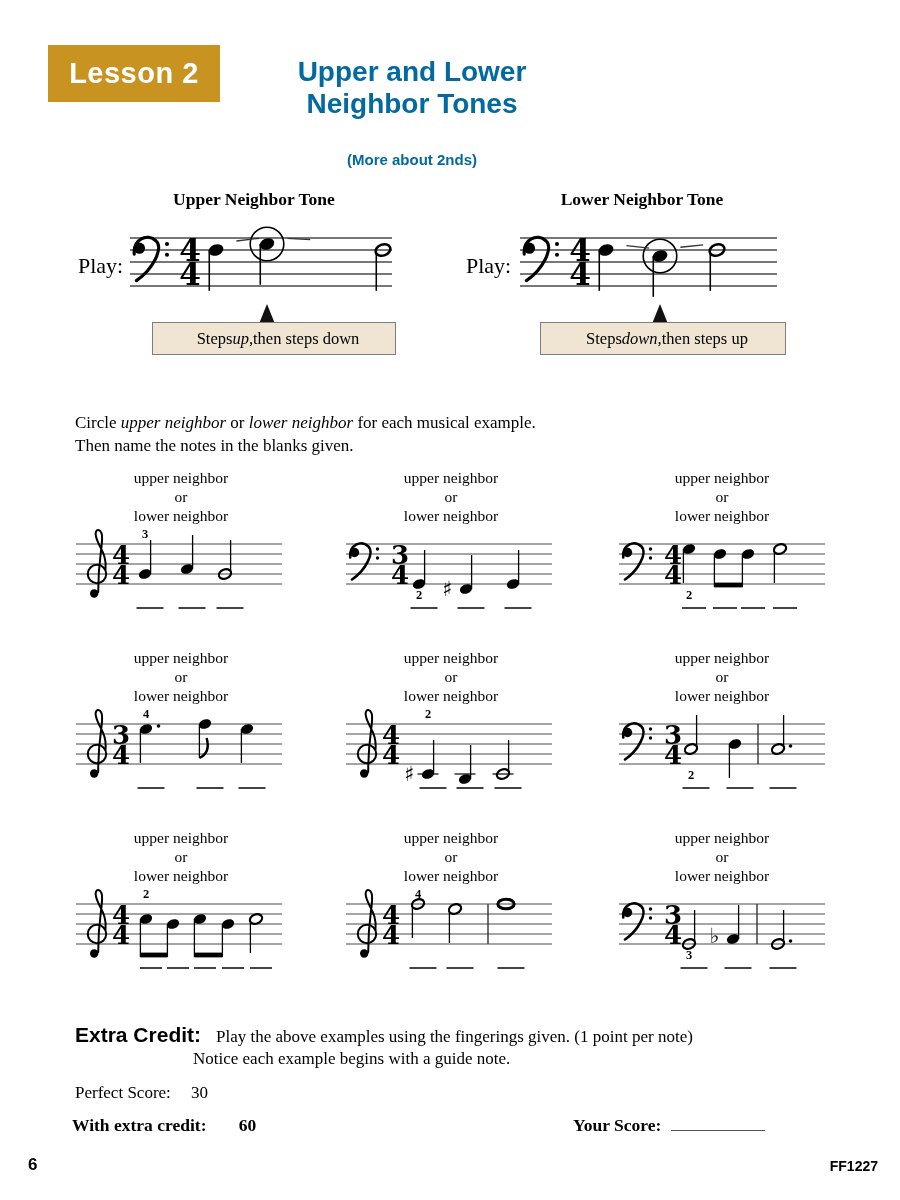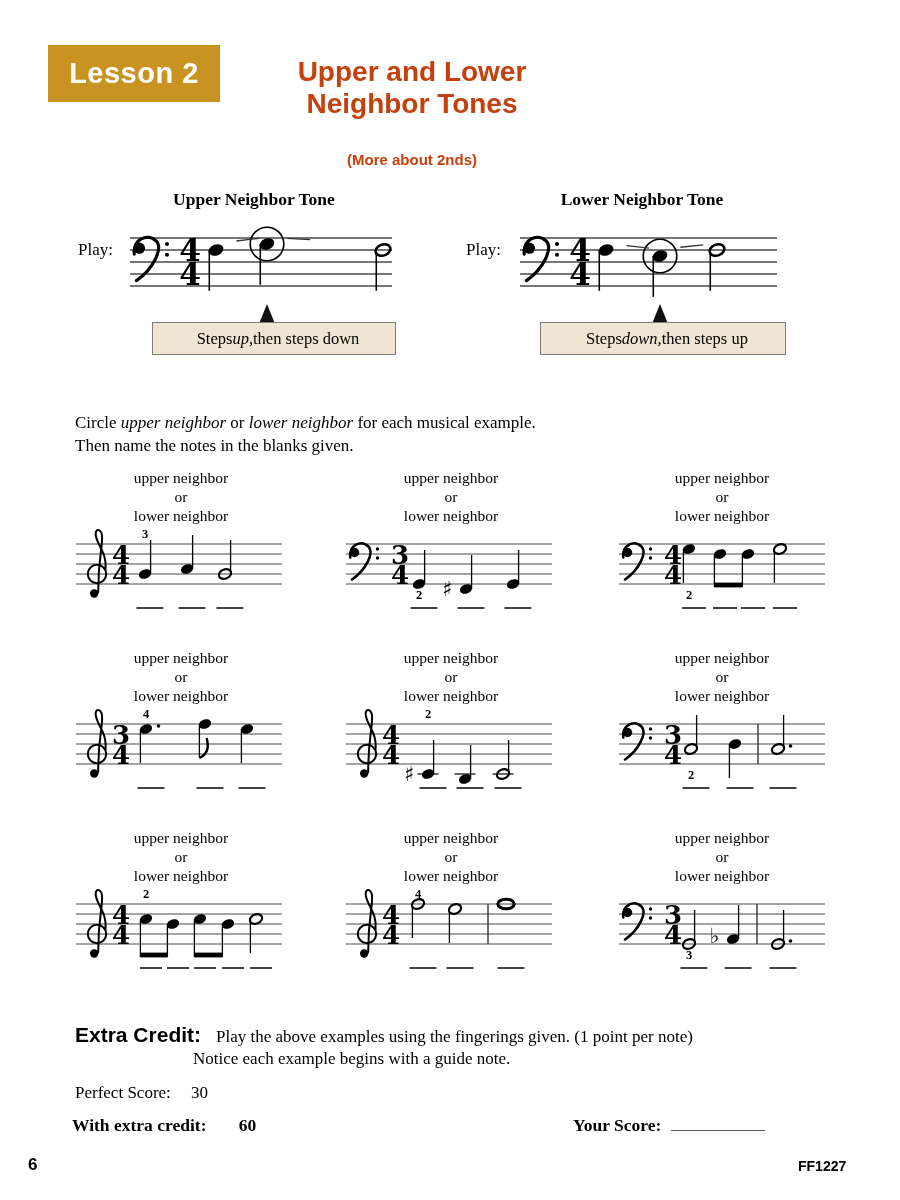--- a/index.html
+++ b/index.html
@@ -2,36 +2,36 @@
 <html><head>
 <meta charset="utf-8">
 <style>
   html,body{margin:0;padding:0;background:#e8e8e8;}
   .page{position:relative;width:900px;height:1200px;background:#ffffff;margin:0 auto;
         font-family:"Liberation Serif",serif;color:#000;overflow:hidden;}
   .abs{position:absolute;}
   .lesson-box{left:48px;top:45px;width:172px;height:57px;display:flex;align-items:center;justify-content:center;
       font-family:"Liberation Sans",sans-serif;font-weight:bold;font-size:29px;color:#fff;letter-spacing:.5px;}
   .title-block{left:212px;top:56px;width:400px;text-align:center;
-      font-family:"Liberation Sans",sans-serif;font-weight:bold;font-size:28px;line-height:32px;color:#c2410c;}
+      font-family:"Liberation Sans",sans-serif;font-weight:bold;font-size:28px;line-height:32px;color:#0369a1;}
   .subtitle{font-size:15px;margin-top:24px;}
   .ex-title{top:189px;width:260px;text-align:center;font-weight:bold;font-size:17.5px;}
-  .play{top:240px;font-size:17px;}
+  .play{top:253px;font-size:22px;}
   .caption{top:322px;height:31px;display:flex;align-items:center;justify-content:center;font-size:16.5px;padding-left:8px;}
   .instr{left:75px;top:411px;width:620px;font-size:17px;line-height:23px;}
   .grid-label{width:220px;text-align:center;font-size:15.5px;line-height:19px;}
   .grid-label .ch{cursor:pointer;}
   .ec{left:75px;top:1022px;width:740px;font-size:17px;line-height:25px;}
   .ec-label{font-family:"Liberation Sans",sans-serif;font-weight:bold;font-size:21px;padding-right:15px;}
   .ec2{left:193px;top:1049px;font-size:17px;}
   .score{font-size:17px;text-align:center;}
   .score b{font-size:17.5px;}
   .blank-inline{display:inline-block;width:94px;border-bottom:1.6px solid #555;height:14px;margin-left:10px;}
   .footer-num{left:28px;top:1155px;font-family:"Liberation Sans",sans-serif;font-weight:bold;font-size:17px;}
-  .footer-code{left:798px;top:1158px;width:80px;font-family:"Liberation Sans",sans-serif;font-weight:bold;font-size:14px;}
+  .footer-code{left:798px;top:1158px;width:80px;text-align:right;font-family:"Liberation Sans",sans-serif;font-weight:bold;font-size:14px;}
   svg{position:absolute;overflow:visible;}
 </style>
 </head>
 <body>
 
 <div class="page">
 
   <div class="abs lesson-box" id="lesson-box" style="background: rgb(200, 147, 32);">
     <span>Lesson 2</span>
   </div>

